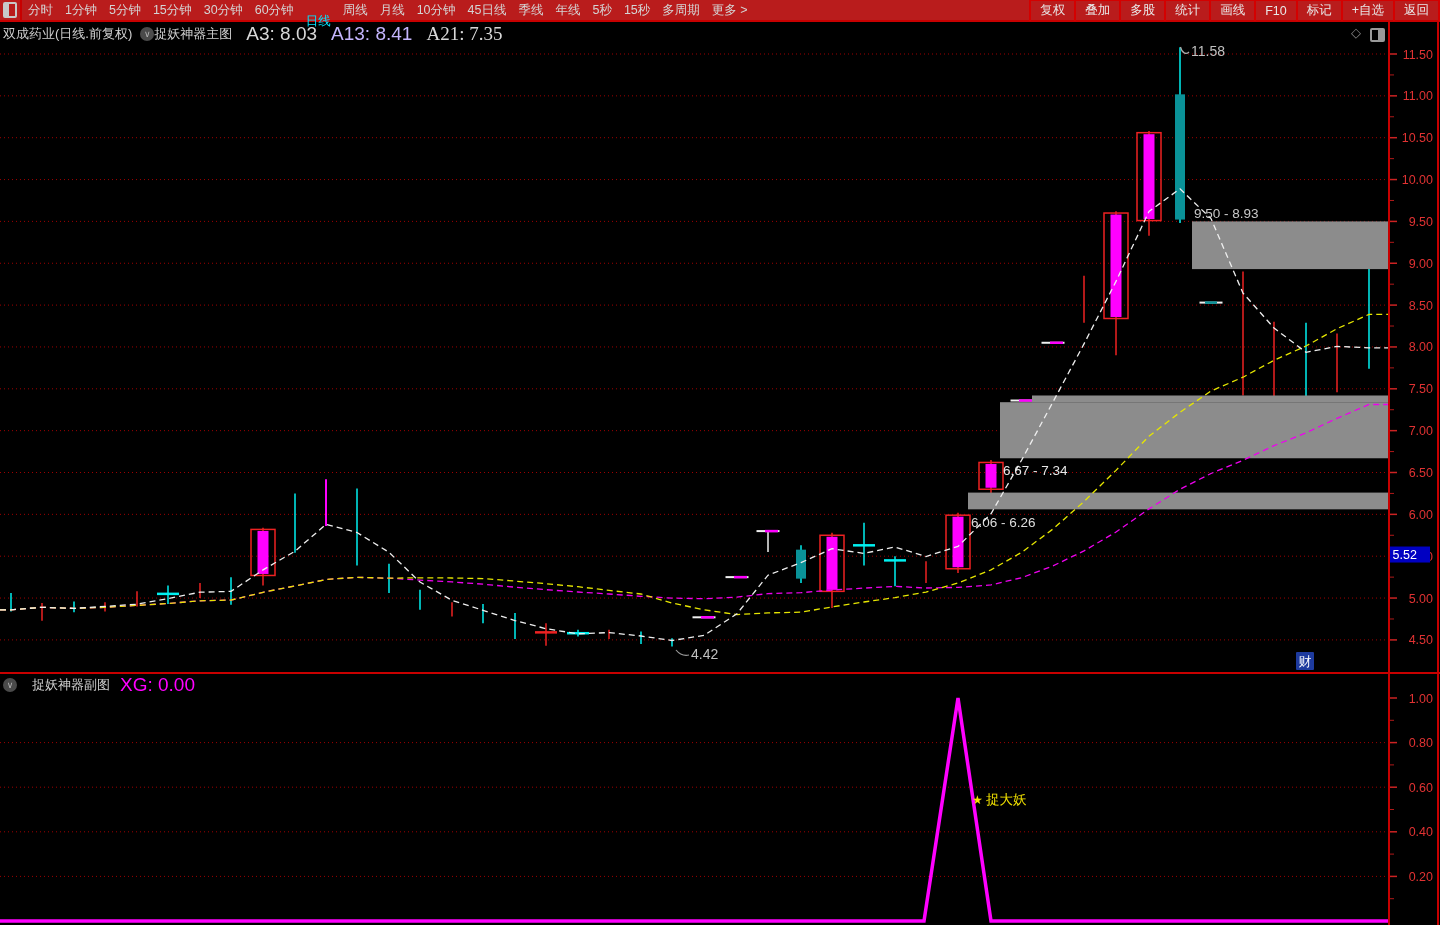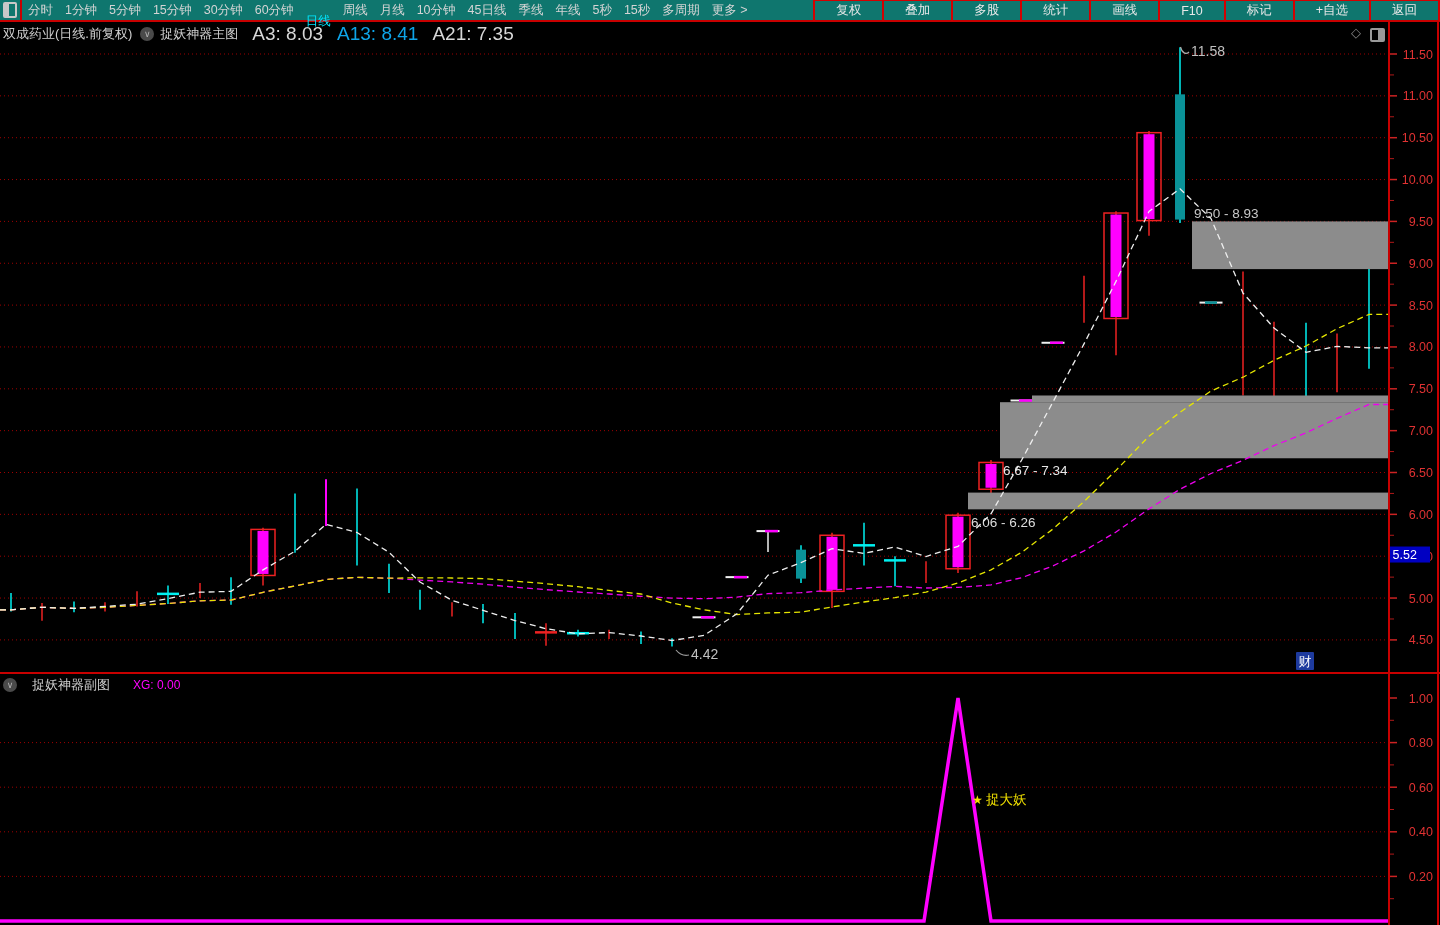--- a/index.html
+++ b/index.html
@@ -1,44 +1,44 @@
 <!DOCTYPE html>
 <html><head>
 <meta charset="utf-8">
 <style>
   html,body{margin:0;padding:0;background:#000;}
   body{width:1440px;height:925px;position:relative;overflow:hidden;
        font-family:"Liberation Sans","DejaVu Sans",sans-serif;}
   .toolbar{position:absolute;top:0;left:0;width:1440px;height:22px;display:flex;
-           align-items:center;background:#0f766e;border-bottom:2px solid #c80000;box-sizing:border-box;}
+           align-items:center;background:#b91c1c;border-bottom:2px solid #c80000;box-sizing:border-box;}
   .win-icon{width:10px;height:12px;border:2px solid #c8c8c8;border-radius:2px;margin:0 3px;position:relative;flex:none;}
   .win-icon::after{content:"";position:absolute;left:0;top:0;bottom:0;width:4px;background:#c8c8c8;}
   .vsep{width:2px;height:20px;background:#c80000;flex:none;}
   .tabs{display:flex;align-items:center;}
   .tab{color:#d4d4d4;font-size:12.5px;padding:0 6px;white-space:nowrap;}
   .tab.active{color:#00e5ff;margin-top:22px;}
   .btn-group{display:flex;margin-left:auto;height:20px;border-top:1px solid #d40000;align-items:stretch;}
-  .tb-btn{color:#e8e8e8;font-size:12.5px;padding:0 21px;border-left:2px solid #d40000;display:flex;align-items:center;white-space:nowrap;}
+  .tb-btn{color:#e8e8e8;font-size:12.5px;padding:0 9px;border-left:2px solid #d40000;display:flex;align-items:center;white-space:nowrap;}
   .tb-btn:last-child{border-right:2px solid #d40000;}
   .titlebar{position:absolute;top:23px;left:0;width:1432px;height:21px;display:flex;align-items:center;}
   .stock-name{color:#d0d0d0;font-size:13px;margin-left:3px;}
   .chev-icon{width:14px;height:14px;border-radius:50%;background:#4a4a4a;color:#b4b4b4;
              font-size:9px;line-height:14px;text-align:center;margin-left:8px;flex:none;}
-  .ind-name{color:#d0d0d0;font-size:13px;margin-left:6px;}
+  .ind-name{color:#d0d0d0;font-size:13px;}
   .ma-vals{display:flex;}
   .ma-val{font-size:19px;margin-left:14px;}
   .diamond-icon{position:absolute;left:1351px;top:3px;color:#8a8a8a;font-size:13px;line-height:14px;}
   .panel-icon{position:absolute;left:1370px;top:5px;width:11px;height:10px;border:2px solid #9a9a9a;border-radius:2px;}
   .panel-icon::after{content:"";position:absolute;right:0;top:0;bottom:0;width:5px;background:#9a9a9a;}
   .divider{position:absolute;top:672px;left:0;width:1440px;height:2px;background:#c80000;}
   .vline-a{position:absolute;top:22px;left:1388px;width:2px;height:903px;background:#c80000;}
   .vline-b{position:absolute;top:22px;left:1437px;width:2px;height:903px;background:#c80000;}
   .subheader{position:absolute;top:675px;left:0;height:20px;display:flex;align-items:center;z-index:5;}
   .sub-name{color:#d0d0d0;font-size:13px;margin-left:15px;}
-  .xg-val{color:#ff00ff;font-size:12px;margin-left:23px;}
+  .xg-val{color:#ff00ff;font-size:19px;margin-left:10px;}
   svg{position:absolute;left:0;}
   svg text{font-family:"Liberation Sans","DejaVu Sans",sans-serif;}
 </style>
 </head>
 <body>
 
 <div class="toolbar">
   <div class="win-icon"></div>
   <div class="vsep"></div>
   <div class="tabs">
@@ -72,22 +72,22 @@
       <span class="tb-btn">返回</span>
     </div>
 </div>
 
 <div class="titlebar">
   <span class="stock-name">双成药业(日线.前复权)</span>
   <span class="chev-icon">∨</span>
   <span class="ind-name">捉妖神器主图</span>
   <span class="ma-vals">
       <span class="ma-val" style="color: rgb(216, 216, 216);">A3: 8.03</span>
-      <span class="ma-val" style="color: #0ea5e9;">A13: 8.41</span>
-      <span class="ma-val" style="color: rgb(216, 216, 216);">A21: 7.35</span>
+      <span class="ma-val" style="color: #c4b5fd;">A13: 8.41</span>
+      <span class="ma-val" style="color: rgb(216, 216, 216); font-family: Liberation Serif, serif;">A21: 7.35</span>
     </span>
   <span class="diamond-icon">◇</span>
   <span class="panel-icon"></span>
 </div>
 
 <svg id="main-chart" style="top:44px" width="1440" height="629" viewBox="0 44 1440 629">
     <g>
       <line x1="0" y1="54" x2="1388" y2="54" stroke="#9e0000" stroke-width="1" stroke-dasharray="1 3"></line>
       <line x1="0" y1="95.85" x2="1388" y2="95.85" stroke="#9e0000" stroke-width="1" stroke-dasharray="1 3"></line>
       <line x1="0" y1="137.7" x2="1388" y2="137.7" stroke="#9e0000" stroke-width="1" stroke-dasharray="1 3"></line>

